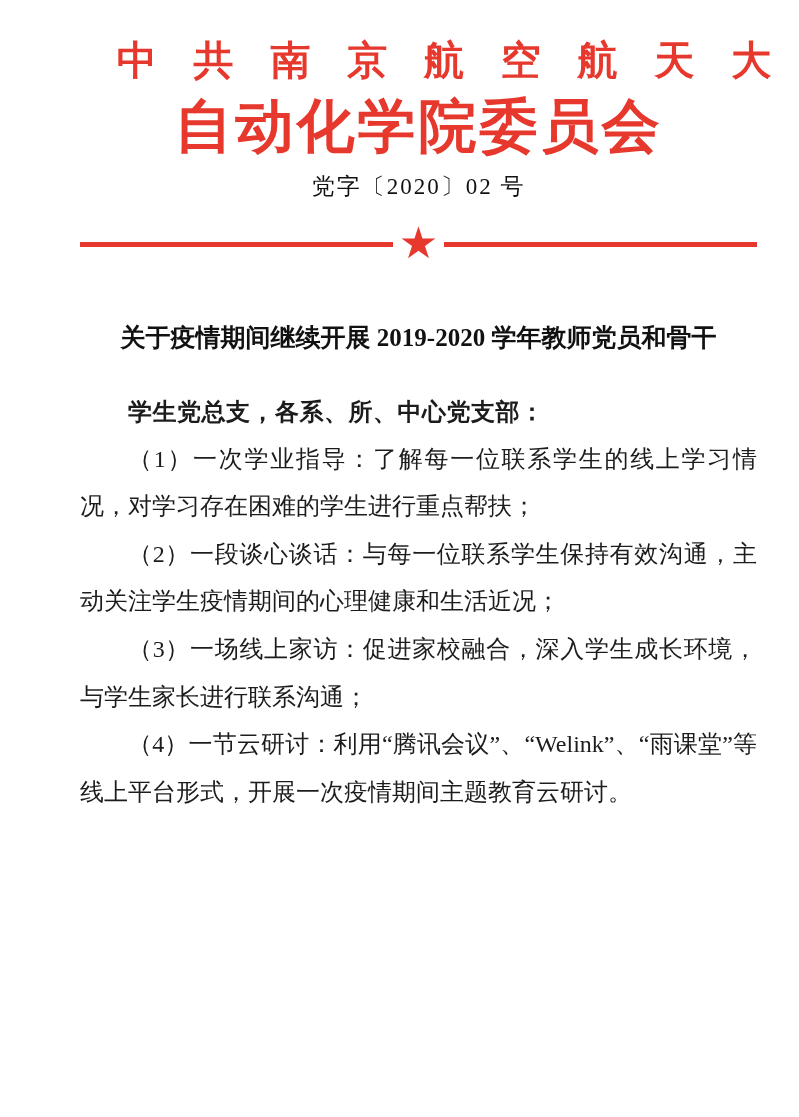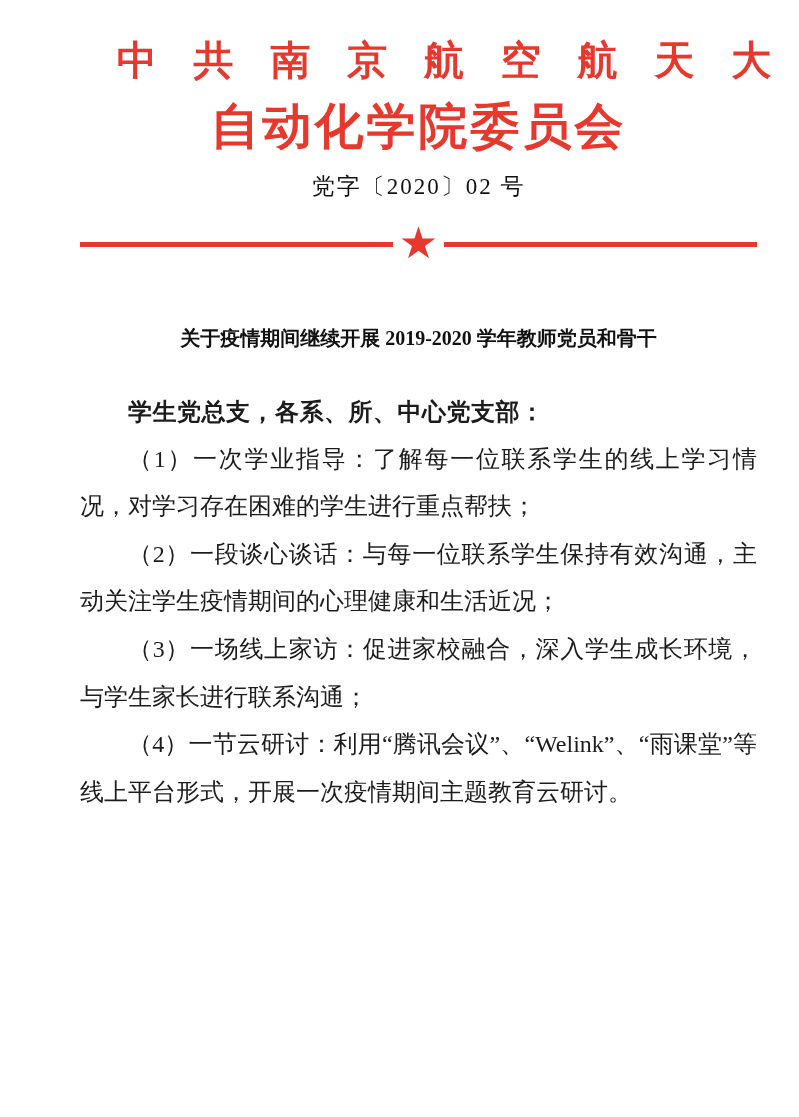--- a/index.html
+++ b/index.html
@@ -30,21 +30,21 @@
     text-align: center;
     letter-spacing: 0.92em;
     text-indent: 0.92em; 
     margin-top: 12px;
     white-space: nowrap;
   }
   .committee-line {
     font-family: "Liberation Sans", "DejaVu Sans", sans-serif;
     font-weight: 900;
     color: #e7382d;
-    font-size: 49px;
+    font-size: 58px;
     line-height: 92px;
     text-align: center;
     letter-spacing: 3px;
     margin-top: 2px;
     white-space: nowrap;
   }
   .doc-number {
     font-size: 23px;
     line-height: 30px;
     text-align: center;
@@ -72,21 +72,21 @@
     margin: 0 6px;
     font-family: "DejaVu Sans", sans-serif;
     transform: translateY(-1px);
   }
 
   
   .title {
     margin-top: 44px;
     text-align: center;
     font-weight: bold;
-    font-size: 20px;
+    font-size: 25px;
     line-height: 56px;
     color: #111111;
   }
 
   
   .body {
     margin-top: 22px;
     font-size: 24px;
     line-height: 47.6px;
     text-align: justify;

